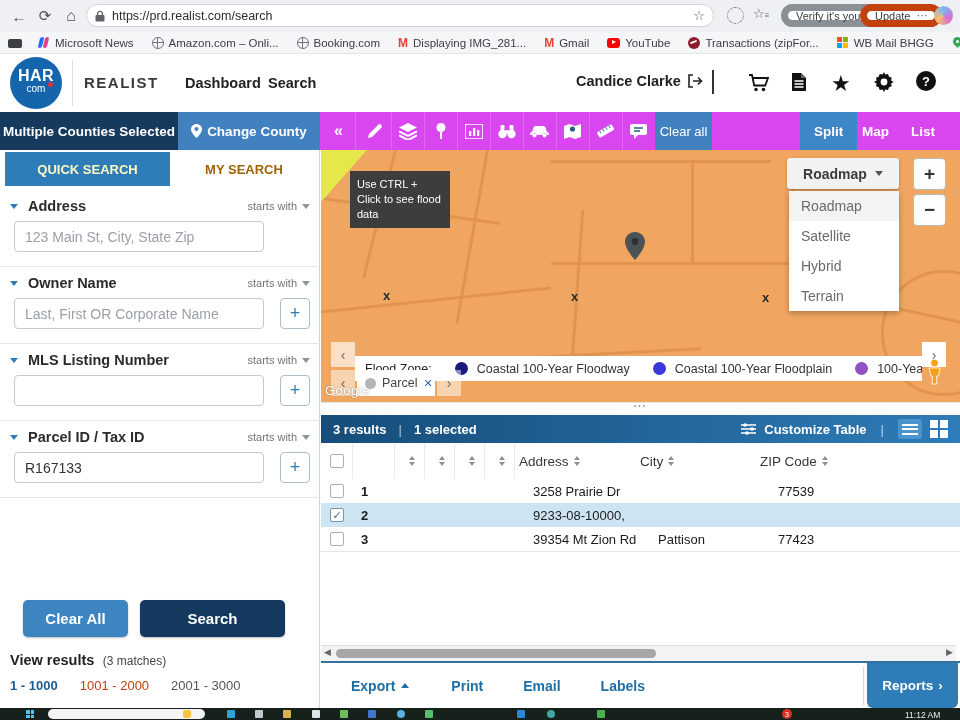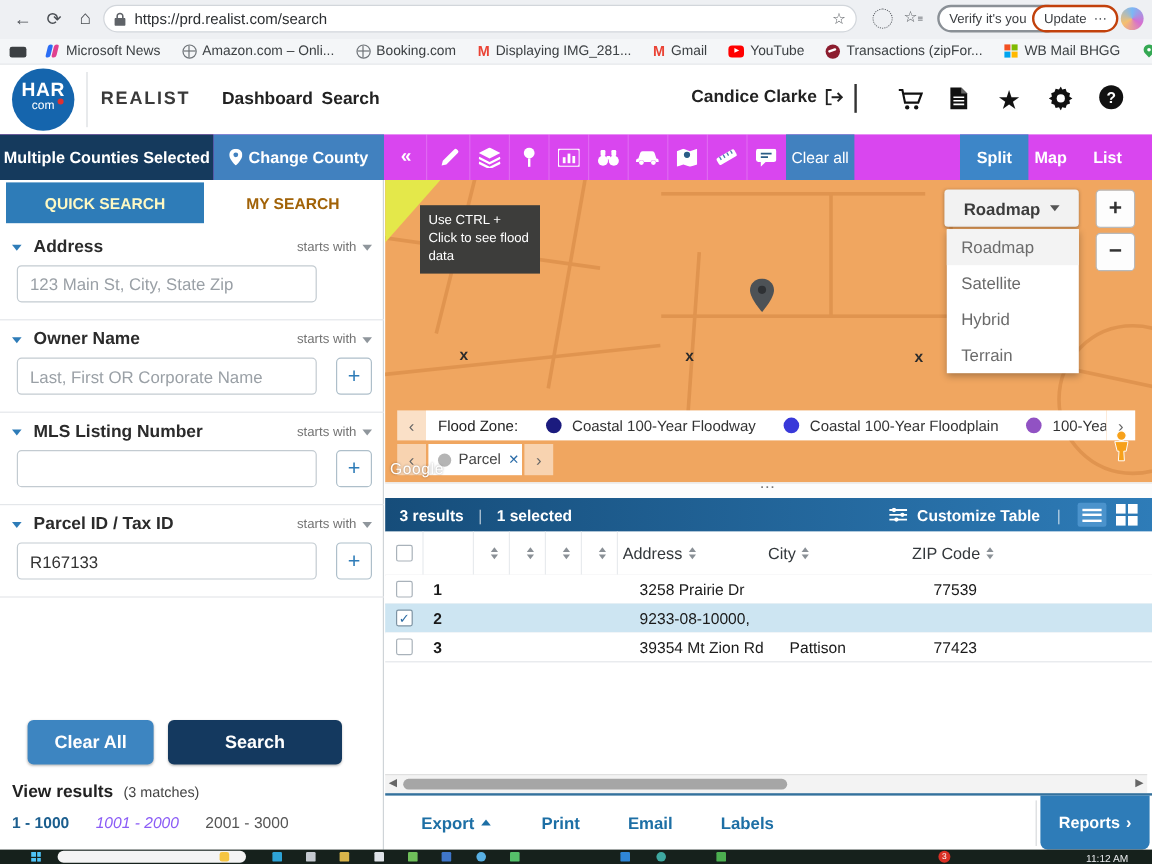--- a/index.html
+++ b/index.html
@@ -5,21 +5,21 @@
   html,body{margin:0;padding:0;}
   body{width:960px;height:720px;font-family:"Liberation Sans",sans-serif;overflow:hidden;background:#fff;}
   #screen{position:relative;width:960px;height:720px;}
   .abs{position:absolute;}
   .flex{display:flex;align-items:center;}
   
   #chrome{left:0;top:0;width:960px;height:32px;background:#eef0f3;border-bottom:1px solid #e2e4e7;}
   .chrome-ico{font-size:15px;color:#4b4f54;width:22px;height:22px;display:flex;align-items:center;justify-content:center;cursor:pointer;}
   #urlbar{left:86px;top:4px;width:628px;height:23px;background:#fff;border:1px solid #d2d6db;border-radius:12px;display:flex;align-items:center;padding:0 8px;box-sizing:border-box;}
   #urlbar .url-text{font-size:12.5px;color:#2b2e31;margin-left:7px;flex:1;}
-  .pill{height:23px;border-radius:12px;background:#fff;border:2px solid #c2410c;display:flex;align-items:center;padding:0 8px;font-size:11px;color:#3a3d40;box-sizing:border-box;cursor:pointer;}
+  .pill{height:23px;border-radius:12px;background:#fff;border:7px solid #c2410c;display:flex;align-items:center;padding:0 8px;font-size:11px;color:#3a3d40;box-sizing:border-box;cursor:pointer;}
   #copilot{width:19px;height:19px;border-radius:50%;background:conic-gradient(#7ab8f5,#d66fd0,#f5c06f,#7ab8f5);}
   
   #bookmarks{left:0;top:32px;width:960px;height:22px;background:#f4f6f8;border-bottom:1px solid #e3e5e8;display:flex;align-items:center;padding:0 8px;box-sizing:border-box;gap:4px;}
   .bm{display:flex;align-items:center;gap:5px;font-size:11.5px;color:#3c4043;padding:0 7px;white-space:nowrap;cursor:pointer;}
   .bm-sep{width:1px;height:14px;background:#d0d3d7;}
   .fav{width:12px;height:12px;display:inline-block;position:relative;flex:none;}
   
   #appheader{left:0;top:54px;width:960px;height:58px;background:#fff;}
   #harlogo{left:10px;top:3px;width:52px;height:52px;border-radius:50%;background:#1565ad;color:#fff;text-align:center;cursor:pointer;}
   #harlogo .t1{font-size:16px;font-weight:bold;letter-spacing:.5px;margin-top:10px;}
@@ -328,21 +328,21 @@
 
     <div class="bigbtn" style="left:23px;width:105px;background:#3d85c1;">Clear All</div>
     <div class="bigbtn" style="left:140px;width:145px;background:#14395f;">Search</div>
 
     <div class="abs" style="left:10px;top:501px;">
       <span style="font-size:14.5px;font-weight:bold;color:#222;">View results</span>
       <span style="font-size:12px;color:#444;margin-left:4px;">(3 matches)</span>
     </div>
     <div class="abs flex" style="left:10px;top:528px;gap:22px;font-size:13px;">
       <span style="color:#1b5e8e;font-weight:bold;cursor:pointer;">1 - 1000</span>
-      <span style="color:#8b5cf6;cursor:pointer;font-style:italic;">1001 - 2000</span>
+      <span style="color:#c2410c;cursor:pointer;">1001 - 2000</span>
       <span style="color:#555;cursor:pointer;">2001 - 3000</span>
     </div>
   </div>
 
   <div id="map" class="abs">
 
     <div class="road" style="left:58px;top:-10px;width:3px;height:140px;transform:rotate(14deg);"></div>
     <div class="road" style="left:-20px;top:58px;width:200px;height:3px;transform:rotate(8deg);"></div>
     <div class="road" style="left:-30px;top:150px;width:260px;height:3px;transform:rotate(-6deg);"></div>
     <div class="road" style="left:150px;top:-5px;width:3px;height:180px;transform:rotate(10deg);"></div>
@@ -376,21 +376,21 @@
       <div class="dditem" style="background:#f3f3f3;">Roadmap</div>
       <div class="dditem">Satellite</div>
       <div class="dditem">Hybrid</div>
       <div class="dditem">Terrain</div>
     </div>
     <div class="mapbtn abs" style="left:592px;top:8px;width:33px;height:32px;">+</div>
     <div class="mapbtn abs" style="left:592px;top:44px;width:33px;height:32px;">−</div>
 
     <div class="abs" style="left:0;top:192px;width:639px;height:25px;">
       <div class="larr" style="left:10px;background:rgba(255,255,255,.65);">‹</div>
-      <div class="abs flex" style="left:34px;top:0;width:567px;height:25px;background:#fff;padding:0 10px;box-sizing:border-box;gap:9px;overflow:hidden;">
+      <div class="abs flex" style="left:34px;top:14px;width:567px;height:25px;background:#fff;padding:0 10px;box-sizing:border-box;gap:9px;overflow:hidden;">
         <span style="font-size:12.5px;color:#222;flex:none;">Flood Zone:</span>
         <span class="legend-dot" style="background:#1b1b7e;margin-left:14px;"></span>
         <span style="font-size:12.5px;color:#333;flex:none;">Coastal 100-Year Floodway</span>
         <span class="legend-dot" style="background:#3939d9;margin-left:14px;"></span>
         <span style="font-size:12.5px;color:#333;flex:none;">Coastal 100-Year Floodplain</span>
         <span class="legend-dot" style="background:#9152c3;margin-left:14px;"></span>
         <span style="font-size:12.5px;color:#333;flex:none;white-space:nowrap;">100-Year Flood</span>
 
       </div>
       <div class="larr" style="left:601px;background:#fff;">›</div>

